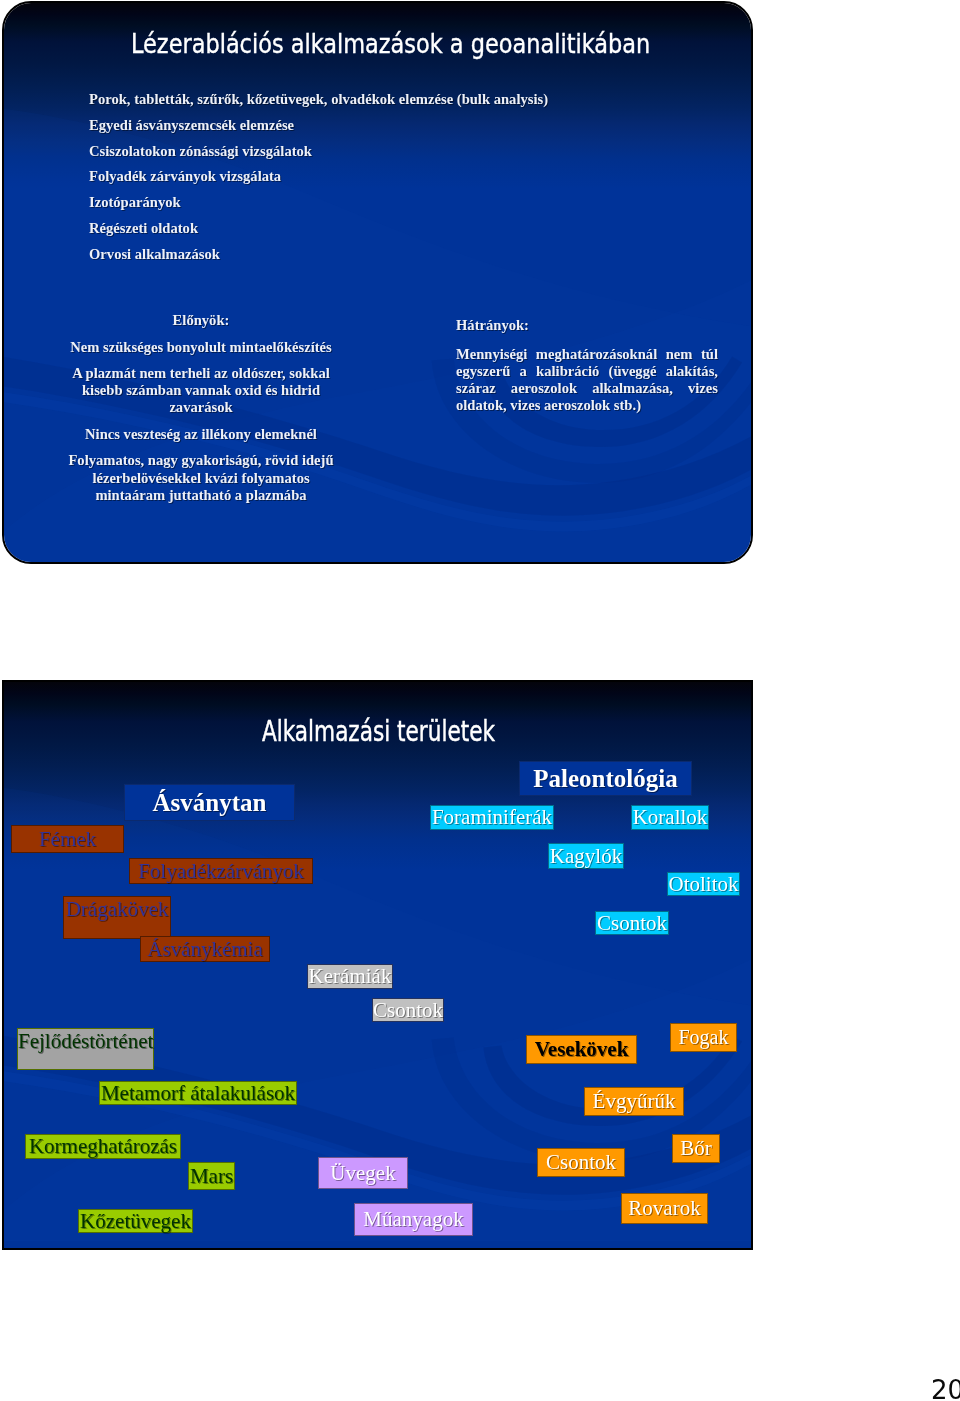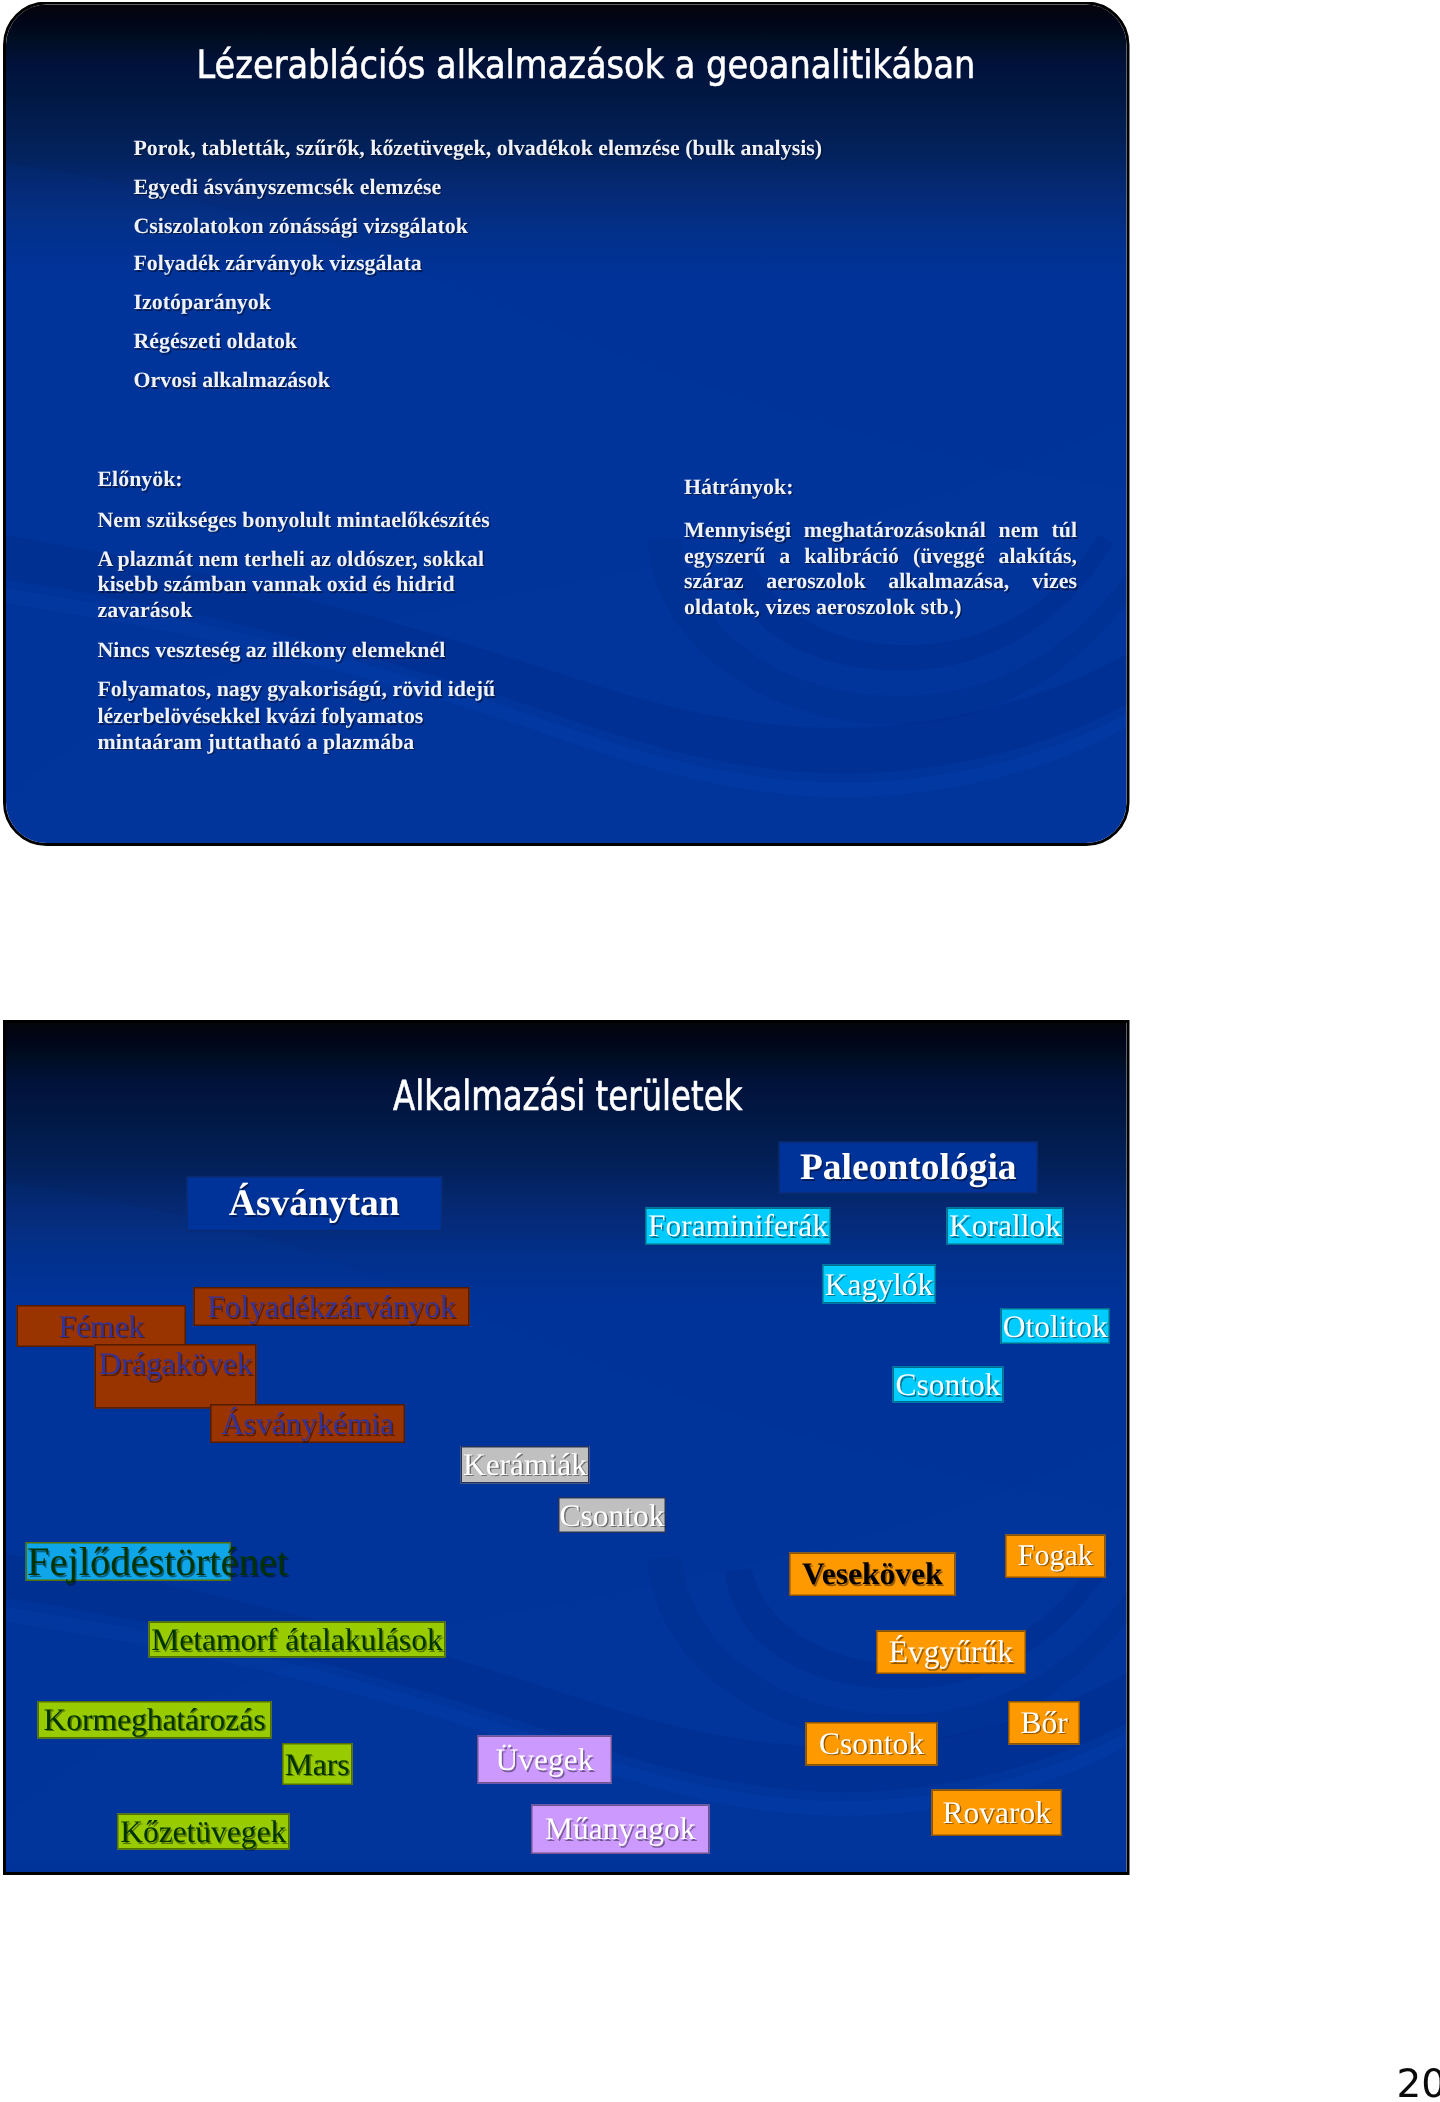--- a/index.html
+++ b/index.html
@@ -14,21 +14,21 @@
   .bg{position:absolute;left:0;top:0;right:0;bottom:0;
       background:linear-gradient(to bottom,#04040b 0%,#010518 2%,#000b20 3.5%,#000d22 4%,#01123a 7%,#011844 11%,#021e52 15%,#032463 19%,#052871 21.6%,#042d80 25%,#01308d 28%,#003399 33.2%,#003399 100%);}
   .swoosh{position:absolute;left:0;top:0;width:100%;height:100%;}
   .title1{position:absolute;left:127px;top:26px;font-family:"DejaVu Sans",sans-serif;font-stretch:condensed;
           font-size:26px;line-height:30px;color:#ffffff;white-space:nowrap;
           -webkit-text-stroke:0.35px #ffffff;
           transform:scaleX(0.959);transform-origin:0 0;}
   .bullets{position:absolute;left:85px;top:84px;font-family:"Liberation Serif",serif;
            font-weight:bold;font-size:14.6px;color:#eef1f8;text-shadow:1px 1px 0 rgba(0,0,0,0.45);}
   .bullets div{height:25.8px;line-height:25.8px;white-space:nowrap;}
-  .colL{position:absolute;left:61px;top:309px;width:272px;font-weight:bold;font-size:14.6px;color:#eef1f8;line-height:17.2px;text-shadow:1px 1px 0 rgba(0,0,0,0.45);}
+  .colL{position:absolute;left:61px;top:309px;width:272px;font-weight:bold;font-size:14.6px;color:#eef1f8;line-height:17.2px;text-shadow:1px 1px 0 rgba(0,0,0,0.45);text-align:center;}
   .colR{position:absolute;left:452px;top:314px;width:262px;font-weight:bold;font-size:14.6px;color:#eef1f8;line-height:17.1px;text-align:justify;text-shadow:1px 1px 0 rgba(0,0,0,0.45);}
   .colL p{margin:0 0 9.3px 0;}
   .colR p{margin:0 0 11.5px 0;}
   .title2{position:absolute;left:258px;top:34px;font-family:"DejaVu Sans",sans-serif;font-stretch:condensed;
           font-size:27.5px;line-height:31px;color:#ffffff;white-space:nowrap;
           -webkit-text-stroke:0.4px #ffffff;
           transform:scaleX(0.873);transform-origin:0 0;}
   .box{position:absolute;white-space:nowrap;font-family:"Liberation Serif",serif;
        box-sizing:border-box;text-align:center;text-shadow:1px 1px 0 rgba(0,0,0,0.42);}
   .pgnum{position:absolute;left:931px;top:1377px;font-family:"DejaVu Sans",sans-serif;font-size:26px;color:#0a0a0a;line-height:26px;}
@@ -103,33 +103,33 @@
   </div>
 
   <div class="slide" id="slide2">
     <div class="bg"></div>
     <svg class="swoosh" viewBox="0 0 751 570" preserveAspectRatio="none">
       <use href="#wavepat" x="0" y="0"></use>
     </svg>
     <div class="title2">Alkalmazási területek</div>
     <div id="s2-boxes">
         <div class="box" style="left: 120px; top: 102px; width: 171px; height: 37px; line-height: 35px; background: rgb(0, 51, 153); color: rgb(255, 255, 255); border: 1px solid rgb(11, 42, 110); font-size: 25px; font-weight: bold;">Ásványtan</div>
-        <div class="box" style="left: 7px; top: 143px; width: 113px; height: 28px; line-height: 26px; background: rgb(153, 51, 0); color: rgb(51, 51, 153); border: 1px solid rgb(84, 28, 0); font-size: 21px; font-weight: normal; margin-top: 45px;">Fémek</div>
+        <div class="box" style="left: 7px; top: 143px; width: 113px; height: 28px; line-height: 26px; background: rgb(153, 51, 0); color: rgb(51, 51, 153); border: 1px solid rgb(84, 28, 0); font-size: 21px; font-weight: normal;">Fémek</div>
         <div class="box" style="left: 125px; top: 176px; width: 184px; height: 26px; line-height: 24px; background: rgb(153, 51, 0); color: rgb(51, 51, 153); border: 1px solid rgb(84, 28, 0); font-size: 21px; font-weight: normal;">Folyadékzárványok</div>
         <div class="box" style="left: 59px; top: 214px; width: 108px; height: 43px; line-height: 24px; background: rgb(153, 51, 0); color: rgb(51, 51, 153); border: 1px solid rgb(84, 28, 0); font-size: 21px; font-weight: normal;">Drágakövek</div>
         <div class="box" style="left: 136px; top: 254px; width: 130px; height: 26px; line-height: 24px; background: rgb(153, 51, 0); color: rgb(51, 51, 153); border: 1px solid rgb(84, 28, 0); font-size: 21px; font-weight: normal;">Ásványkémia</div>
         <div class="box" style="left: 515px; top: 79px; width: 173px; height: 35px; line-height: 33px; background: rgb(0, 51, 153); color: rgb(255, 255, 255); border: 1px solid rgb(11, 42, 110); font-size: 25px; font-weight: bold;">Paleontológia</div>
         <div class="box" style="left: 426px; top: 123px; width: 124px; height: 25px; line-height: 23px; background: rgb(0, 204, 255); color: rgb(255, 255, 255); border: 1px solid rgb(0, 112, 140); font-size: 21px; font-weight: normal;">Foraminiferák</div>
         <div class="box" style="left: 627px; top: 123px; width: 78px; height: 25px; line-height: 23px; background: rgb(0, 204, 255); color: rgb(255, 255, 255); border: 1px solid rgb(0, 112, 140); font-size: 21px; font-weight: normal;">Korallok</div>
         <div class="box" style="left: 544px; top: 161px; width: 76px; height: 26px; line-height: 24px; background: rgb(0, 204, 255); color: rgb(255, 255, 255); border: 1px solid rgb(0, 112, 140); font-size: 21px; font-weight: normal;">Kagylók</div>
         <div class="box" style="left: 663px; top: 190px; width: 73px; height: 24px; line-height: 22px; background: rgb(0, 204, 255); color: rgb(255, 255, 255); border: 1px solid rgb(0, 112, 140); font-size: 21px; font-weight: normal;">Otolitok</div>
         <div class="box" style="left: 591px; top: 229px; width: 74px; height: 24px; line-height: 22px; background: rgb(0, 204, 255); color: rgb(255, 255, 255); border: 1px solid rgb(0, 112, 140); font-size: 21px; font-weight: normal;">Csontok</div>
         <div class="box" style="left: 303px; top: 282px; width: 86px; height: 25px; line-height: 23px; background: rgb(192, 192, 192); color: rgb(255, 255, 255); border: 1px solid rgb(38, 50, 92); font-size: 21px; font-weight: normal;">Kerámiák</div>
         <div class="box" style="left: 368px; top: 316px; width: 72px; height: 24px; line-height: 22px; background: rgb(192, 192, 192); color: rgb(255, 255, 255); border: 1px solid rgb(38, 50, 92); font-size: 21px; font-weight: normal;">Csontok</div>
-        <div class="box" style="left: 13px; top: 346px; width: 137px; height: 26px; line-height: 24px; background: #0ea5e9; color: rgb(0, 51, 0); border: 1px solid rgb(84, 112, 0); font-size: 27px; font-weight: normal;">Fejlődéstörténet</div>
+        <div class="box" style="left: 13px; top: 346px; width: 137px; height: 42px; line-height: 24px; background: #a3a3a3; color: rgb(0, 51, 0); border: 1px solid rgb(84, 112, 0); font-size: 21px; font-weight: normal;">Fejlődéstörténet</div>
         <div class="box" style="left: 522px; top: 353px; width: 111px; height: 29px; line-height: 27px; background: rgb(255, 153, 0); color: #000000; border: 1px solid rgb(140, 84, 0); font-size: 21px; font-weight: bold;">Vesekövek</div>
         <div class="box" style="left: 666px; top: 341px; width: 67px; height: 29px; line-height: 27px; background: rgb(255, 153, 0); color: rgb(255, 255, 255); border: 1px solid rgb(140, 84, 0); font-size: 20px; font-weight: normal;">Fogak</div>
         <div class="box" style="left: 95px; top: 399px; width: 198px; height: 24px; line-height: 22px; background: rgb(153, 204, 0); color: rgb(0, 51, 0); border: 1px solid rgb(84, 112, 0); font-size: 21px; font-weight: normal;">Metamorf átalakulások</div>
         <div class="box" style="left: 580px; top: 405px; width: 100px; height: 29px; line-height: 27px; background: rgb(255, 153, 0); color: rgb(255, 255, 255); border: 1px solid rgb(140, 84, 0); font-size: 21px; font-weight: normal;">Évgyűrűk</div>
         <div class="box" style="left: 21px; top: 452px; width: 156px; height: 25px; line-height: 23px; background: rgb(153, 204, 0); color: rgb(0, 51, 0); border: 1px solid rgb(84, 112, 0); font-size: 21px; font-weight: normal;">Kormeghatározás</div>
         <div class="box" style="left: 668px; top: 452px; width: 48px; height: 29px; line-height: 27px; background: rgb(255, 153, 0); color: rgb(255, 255, 255); border: 1px solid rgb(140, 84, 0); font-size: 21px; font-weight: normal;">Bőr</div>
         <div class="box" style="left: 533px; top: 466px; width: 88px; height: 29px; line-height: 27px; background: rgb(255, 153, 0); color: rgb(255, 255, 255); border: 1px solid rgb(140, 84, 0); font-size: 21px; font-weight: normal;">Csontok</div>
         <div class="box" style="left: 184px; top: 480px; width: 47px; height: 28px; line-height: 26px; background: rgb(153, 204, 0); color: rgb(0, 51, 0); border: 1px solid rgb(84, 112, 0); font-size: 21px; font-weight: normal;">Mars</div>
         <div class="box" style="left: 314px; top: 475px; width: 90px; height: 32px; line-height: 30px; background: rgb(204, 153, 255); color: rgb(255, 255, 255); border: 1px solid rgb(112, 84, 140); font-size: 21px; font-weight: normal;">Üvegek</div>
         <div class="box" style="left: 74px; top: 527px; width: 115px; height: 24px; line-height: 22px; background: rgb(153, 204, 0); color: rgb(0, 51, 0); border: 1px solid rgb(84, 112, 0); font-size: 21px; font-weight: normal;">Kőzetüvegek</div>

